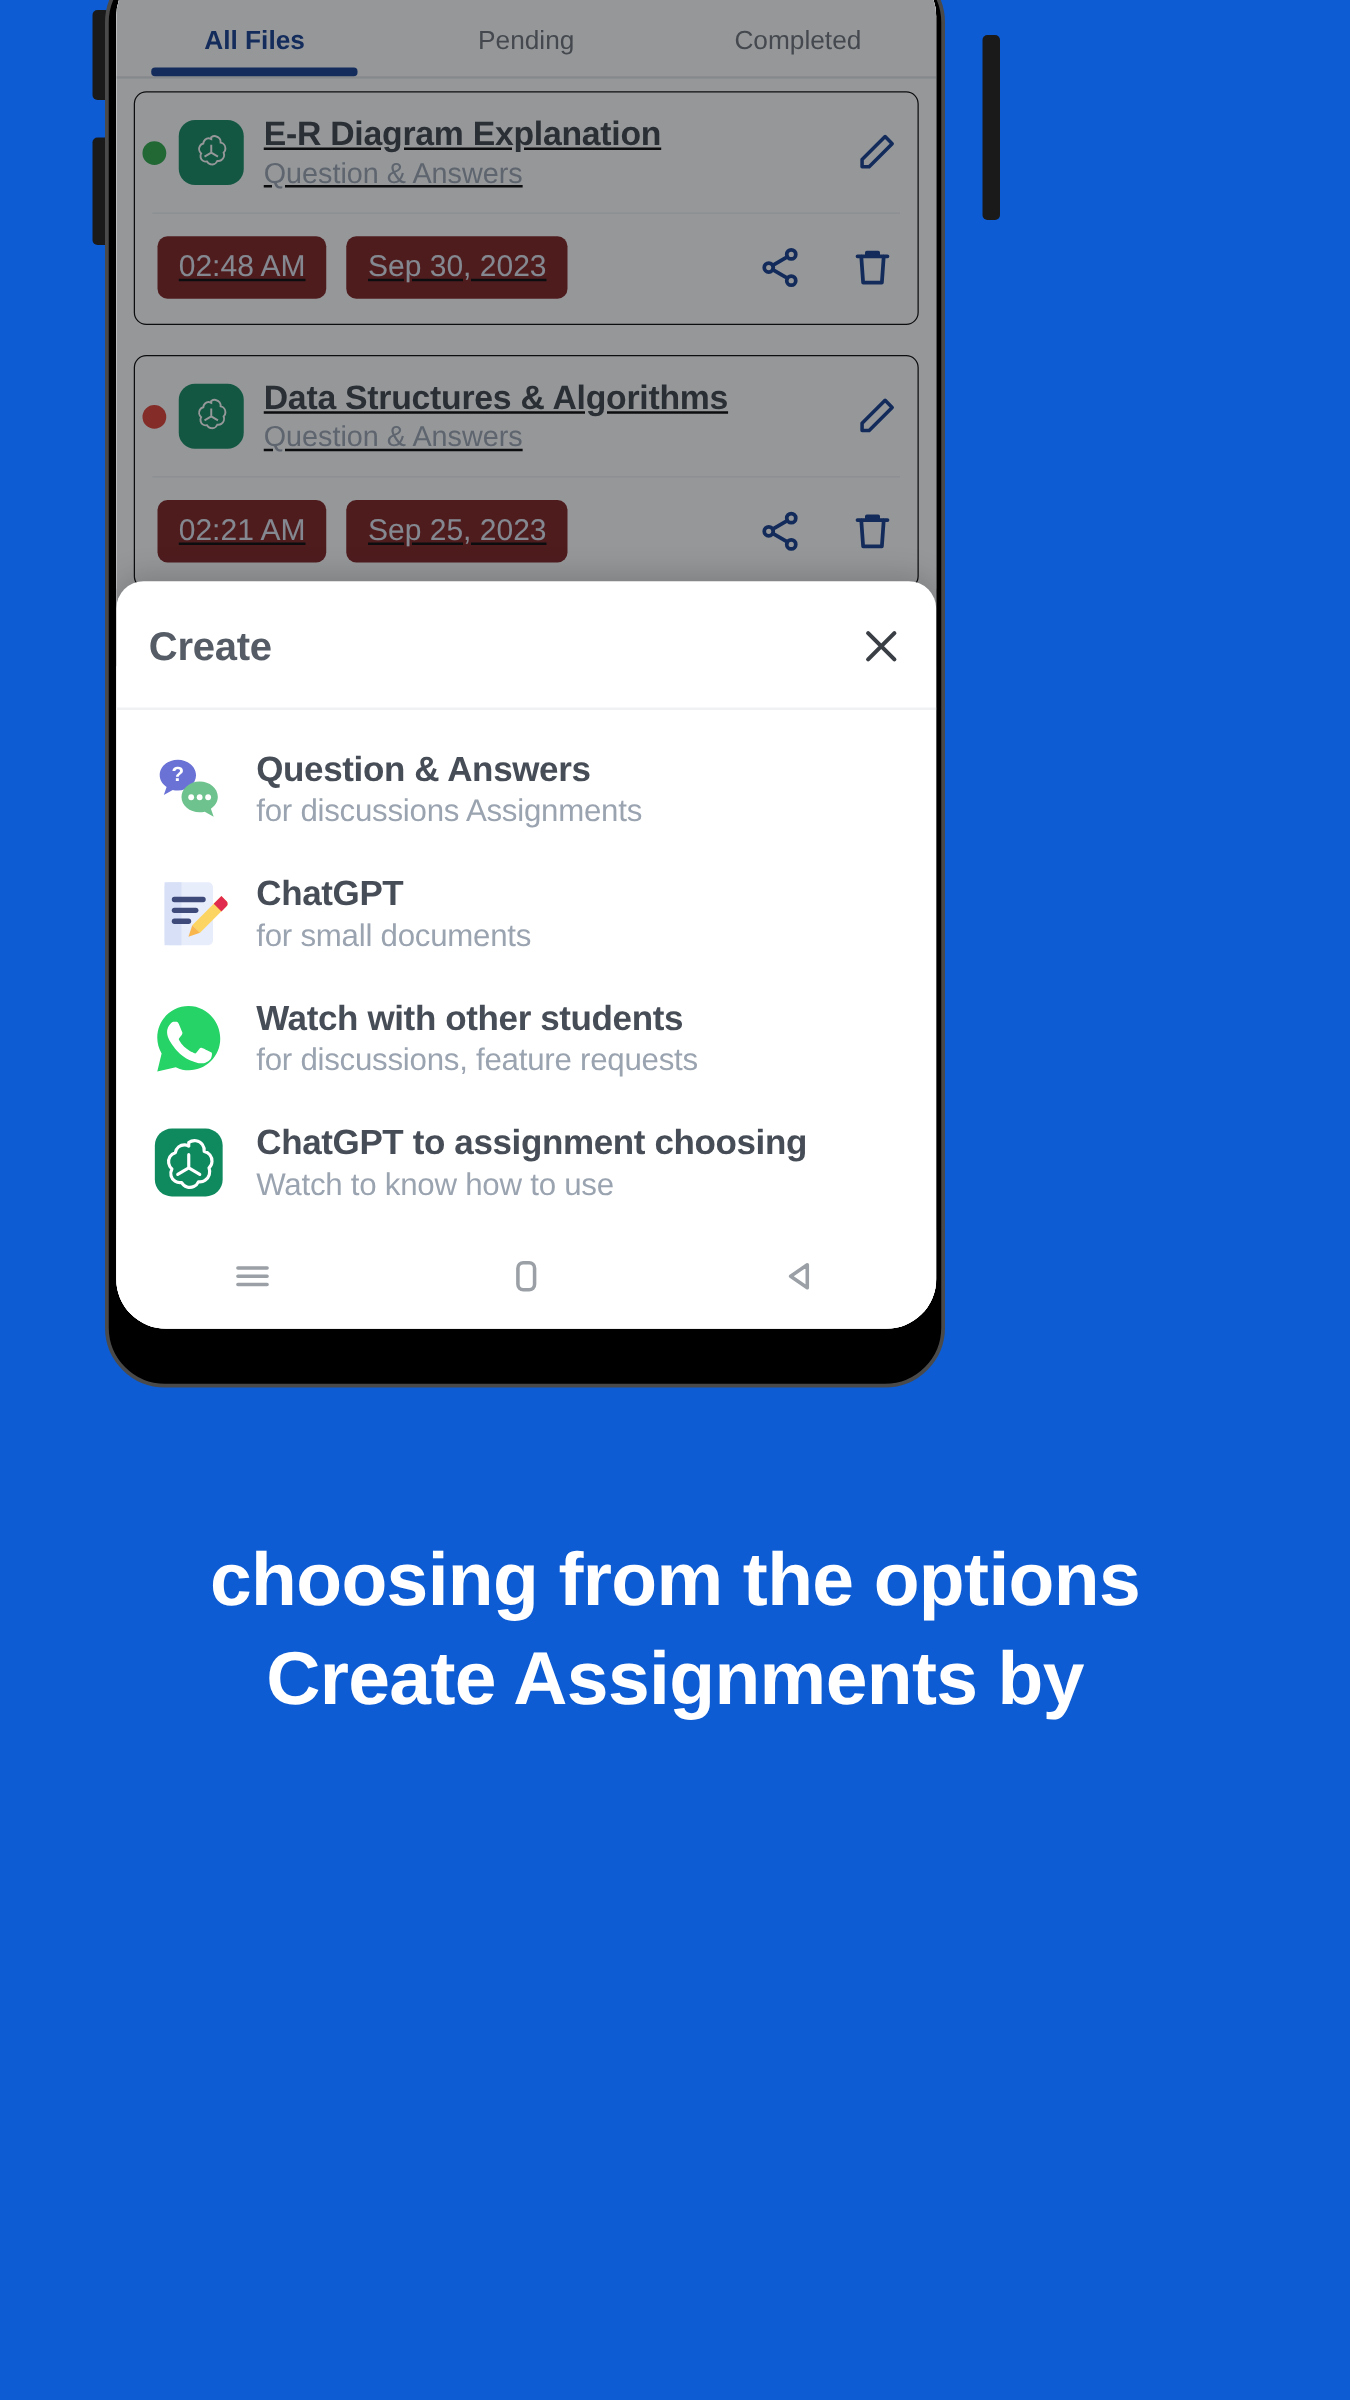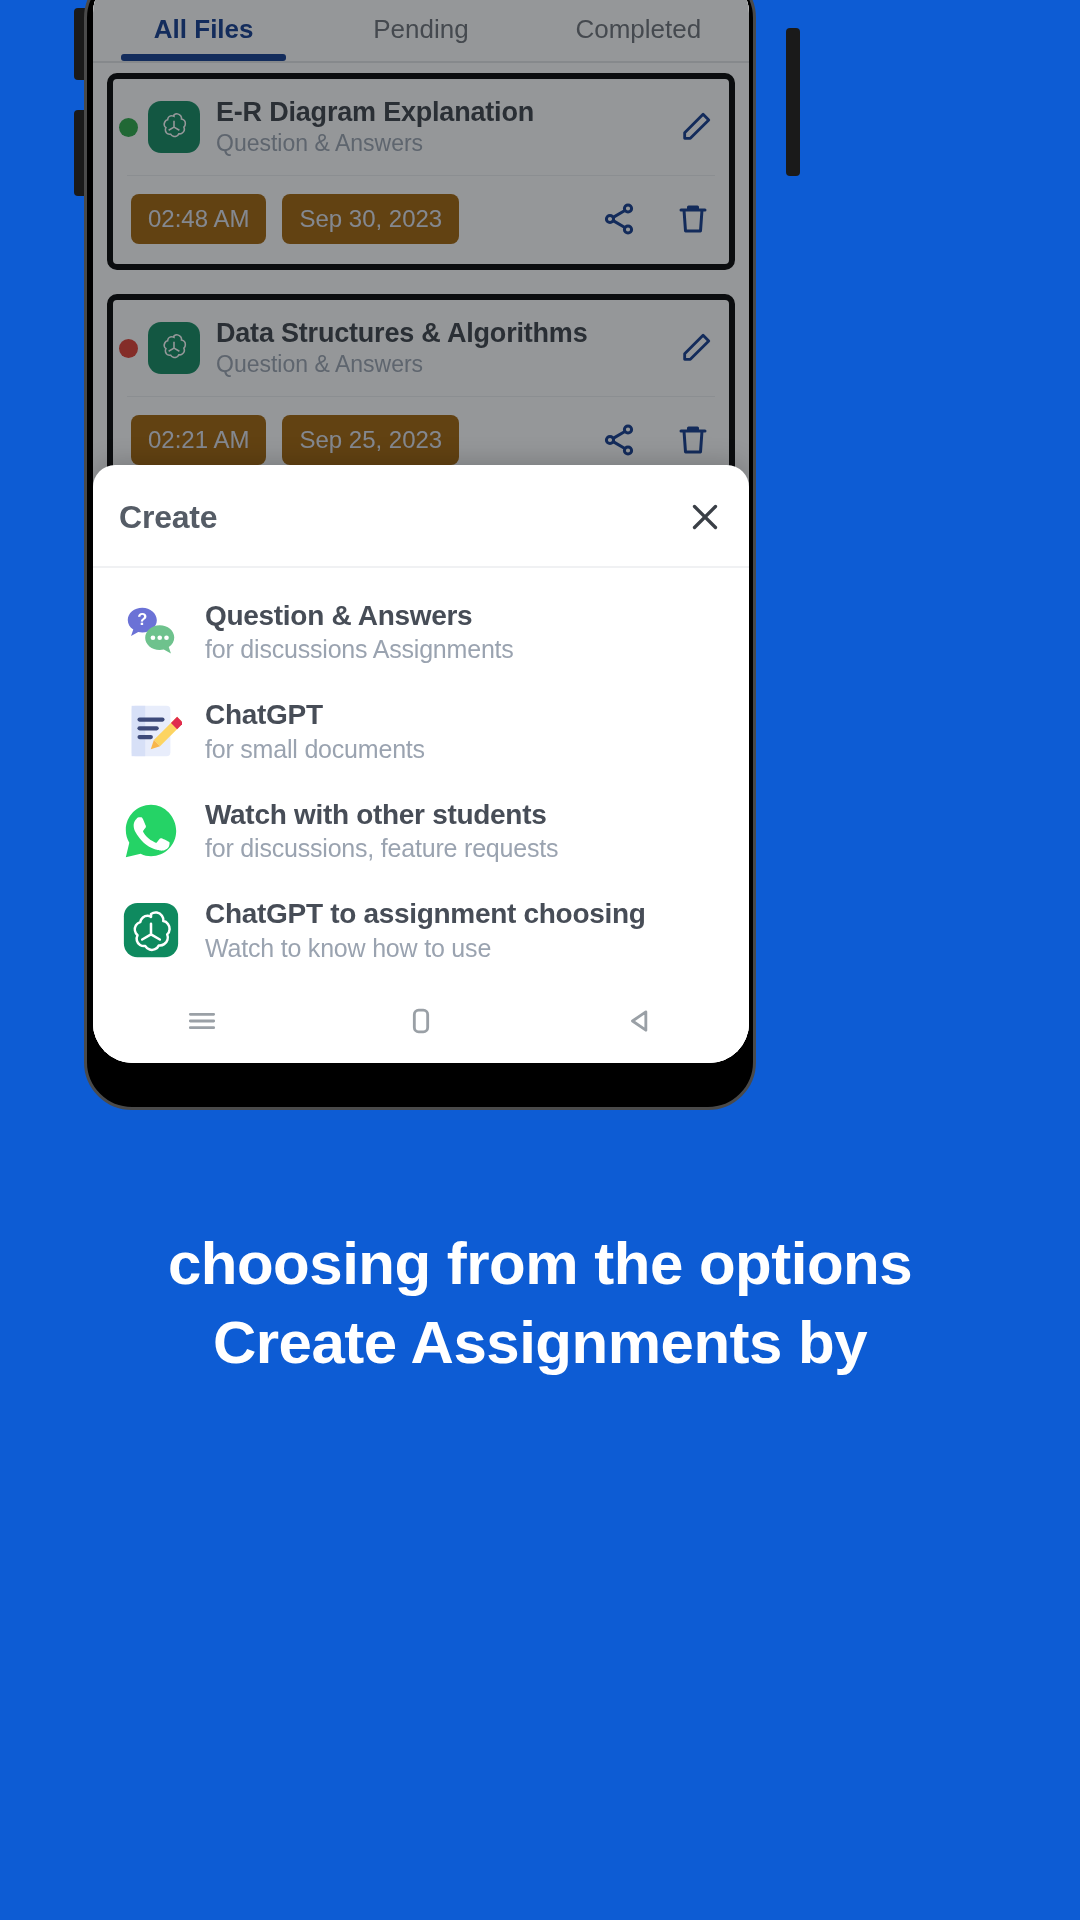--- a/index.html
+++ b/index.html
@@ -48,39 +48,40 @@
   }
 
   
   .tabs {
     display: flex; align-items: flex-end;
     height: 88px; padding: 0 2px;
     background: #fff;
   }
   .tab {
     flex: 1; text-align: center;
-    font-size: 26px; color: #6b7076;
+    font-size: 21px; color: #6b7076;
     padding-bottom: 16px;
     position: relative;
   }
   .tab.active { color: #103a8e; font-weight: bold; }
   .tab.active::after {
     content: ""; position: absolute;
     left: 12%; right: 12%; bottom: 0; height: 7px;
     background: #103a8e; border-radius: 3px;
   }
   .tabs-div { height: 2px; background: #e3e5e8; }
 
   .list { padding: 10px 14px 0 14px; background: #fff; }
 
   .file-card {
     margin-bottom: 24px;
     border-radius: 10px;
     background: #fff;
-    border: 6px solid #000000;
+    border: 1px solid #000000;
+    text-decoration: underline;
   }
   .file-head {
     display: flex; align-items: center;
     padding: 18px 16px 18px 6px;
     position: relative;
   }
   .dot { width: 19px; height: 19px; border-radius: 50%; flex: 0 0 19px; margin-right: 10px; }
   .dot.green { background: #2aa847; }
   .dot.red    { background: #e03b2f; }
 
@@ -102,21 +103,21 @@
   .pencil { width: 34px; height: 34px; flex: 0 0 34px; }
   .pencil svg { width: 34px; height: 34px; }
 
   .file-div { height: 1px; background: #eceef0; margin: 0 14px; }
 
   .file-foot {
     display: flex; align-items: center;
     padding: 18px 18px 20px 18px;
   }
   .chip {
-    background: #a16207; color: #dfe4ee;
+    background: #7f1d1d; color: #dfe4ee;
     font-size: 24px; border-radius: 8px;
     padding: 11px 17px; margin-right: 16px;
     white-space: nowrap;
   }
   .foot-spacer { flex: 1; }
   .foot-ico { width: 36px; height: 36px; margin-left: 38px; }
   .foot-ico svg { width: 36px; height: 36px; }
 
   
   .sheet {

